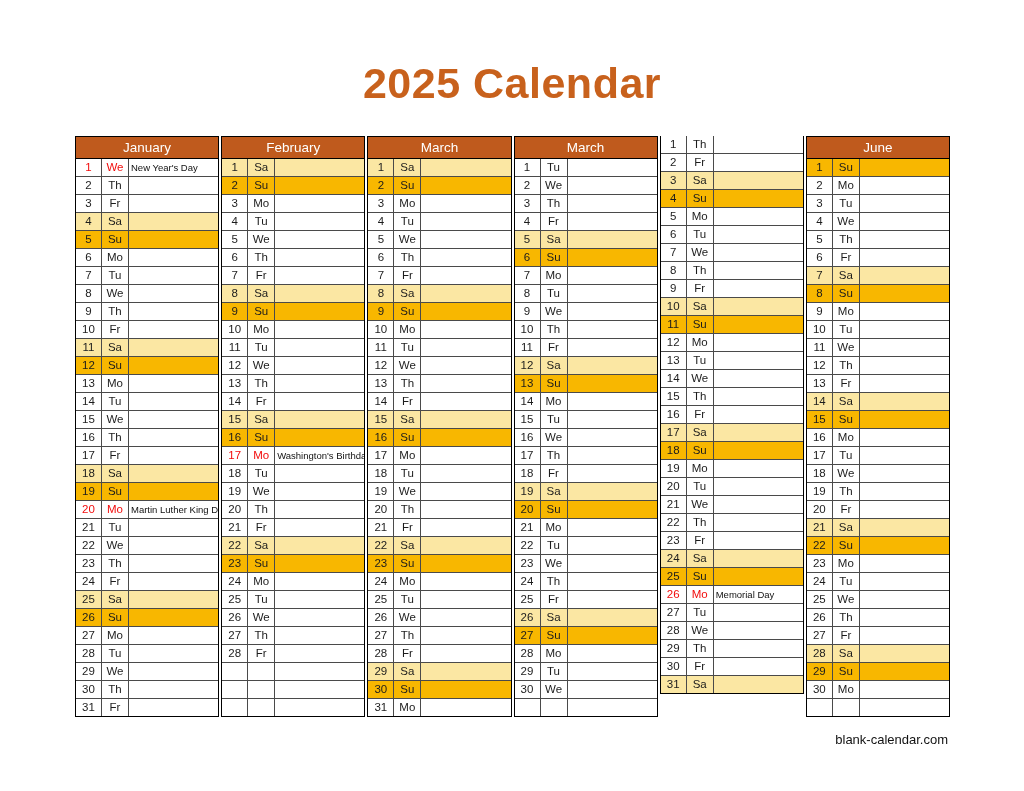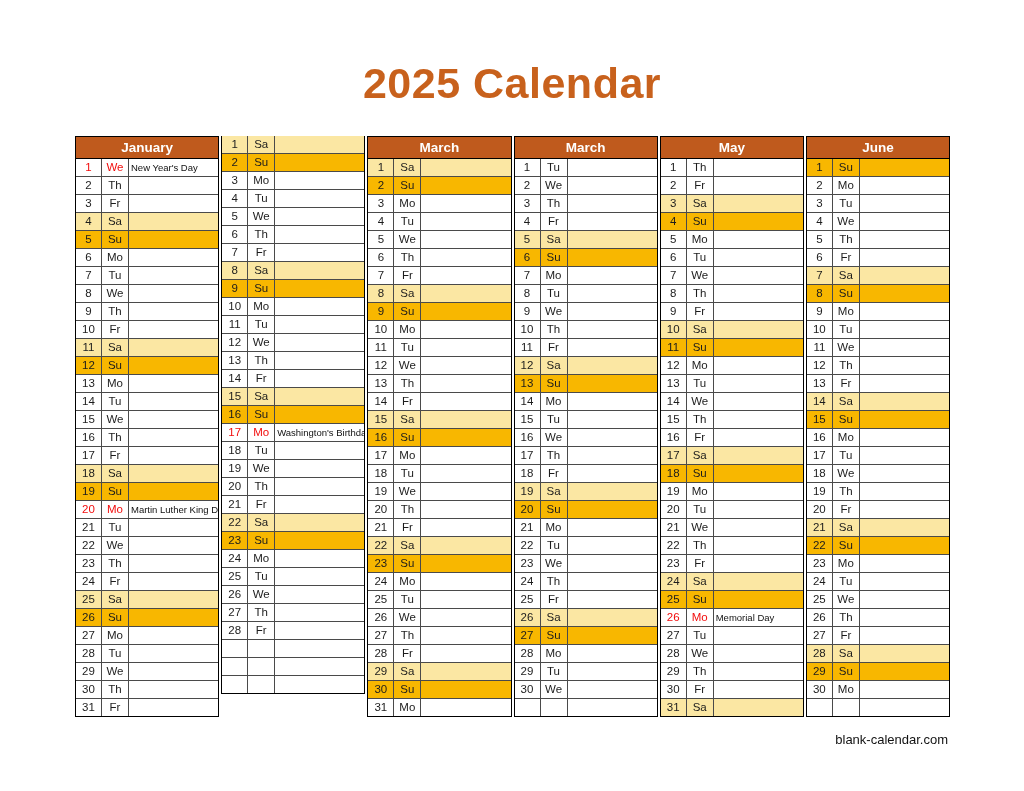--- a/index.html
+++ b/index.html
@@ -41,21 +41,21 @@
     display:flex;
     flex-direction:column;
     min-width:0;
   }
   .month-header{
     height:21px;
     background:var(--header-bg);
     border:1px solid var(--outer-line);
     color:var(--header-text);
     font-size:13.5px;
-    font-weight:bold;
+    font-weight:normal;
     text-align:center;
     line-height:21px;
   }
   .month-body{
     border:1px solid var(--outer-line);
     border-top:none;
   }
   .row{
     display:flex;
     height:17px;
@@ -266,20 +266,21 @@
             <div class="cell cell-note"></div>
           </div>
           <div class="row">
             <div class="cell cell-num">31</div>
             <div class="cell cell-wd">Fr</div>
             <div class="cell cell-note"></div>
           </div>
         </div>
       </div>
       <div class="month">
+        <div class="month-header">February</div>
         <div class="month-body">
           <div class="row sa">
             <div class="cell cell-num">1</div>
             <div class="cell cell-wd">Sa</div>
             <div class="cell cell-note"></div>
           </div>
           <div class="row su">
             <div class="cell cell-num">2</div>
             <div class="cell cell-wd">Su</div>
             <div class="cell cell-note"></div>
@@ -745,21 +746,20 @@
             <div class="cell cell-note"></div>
           </div>
           <div class="row">
             <div class="cell cell-num"></div>
             <div class="cell cell-wd"></div>
             <div class="cell cell-note"></div>
           </div>
         </div>
       </div>
       <div class="month">
-        <div class="month-header">May</div>
         <div class="month-body">
           <div class="row">
             <div class="cell cell-num">1</div>
             <div class="cell cell-wd">Th</div>
             <div class="cell cell-note"></div>
           </div>
           <div class="row">
             <div class="cell cell-num">2</div>
             <div class="cell cell-wd">Fr</div>
             <div class="cell cell-note"></div>

